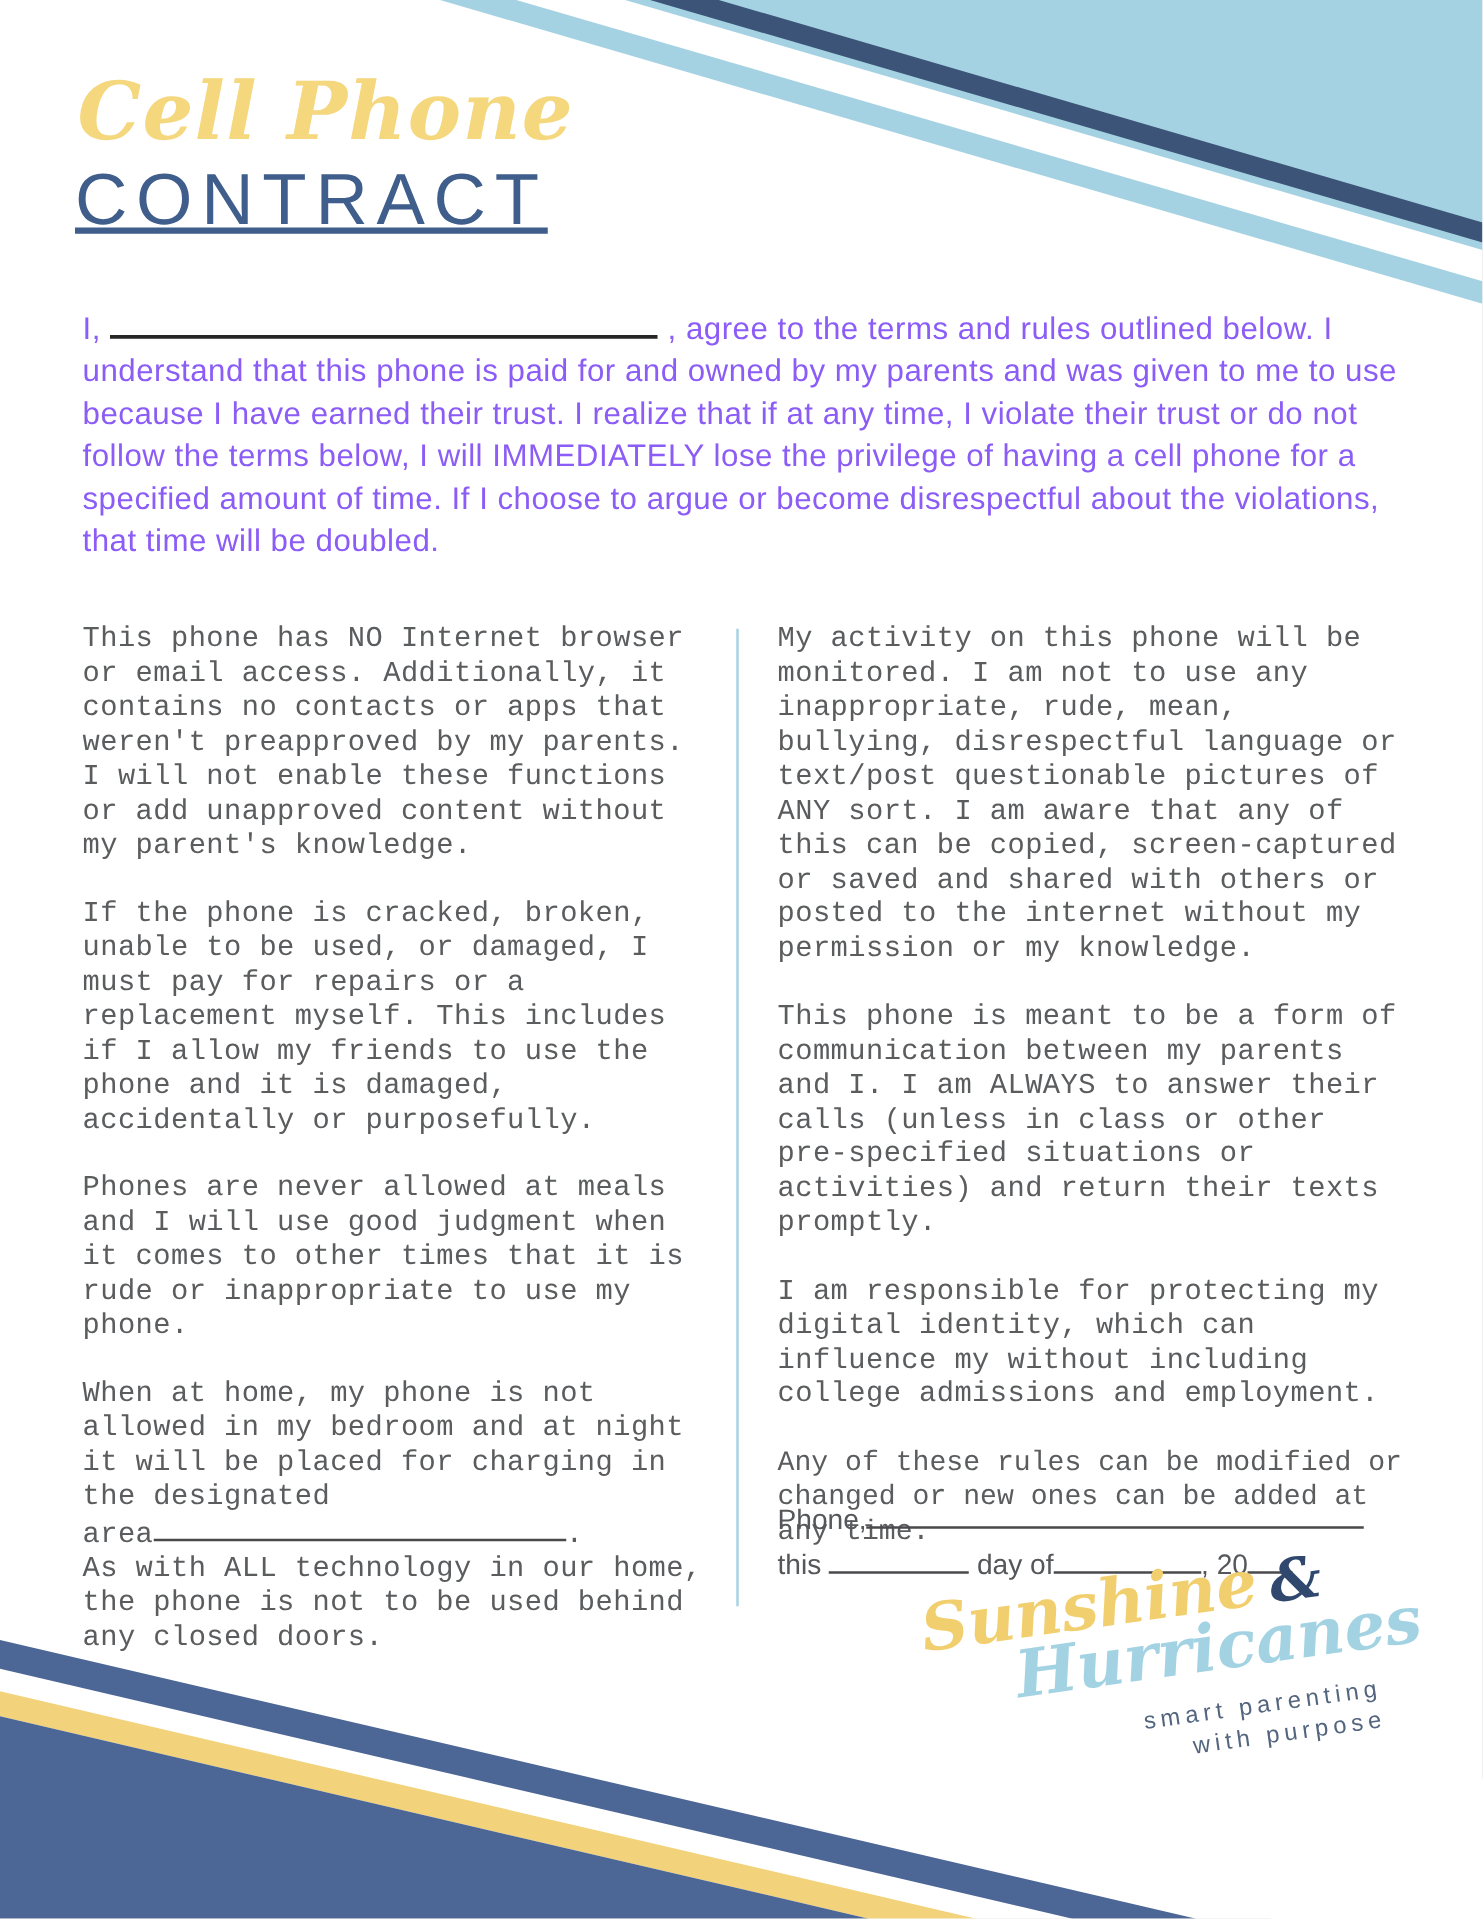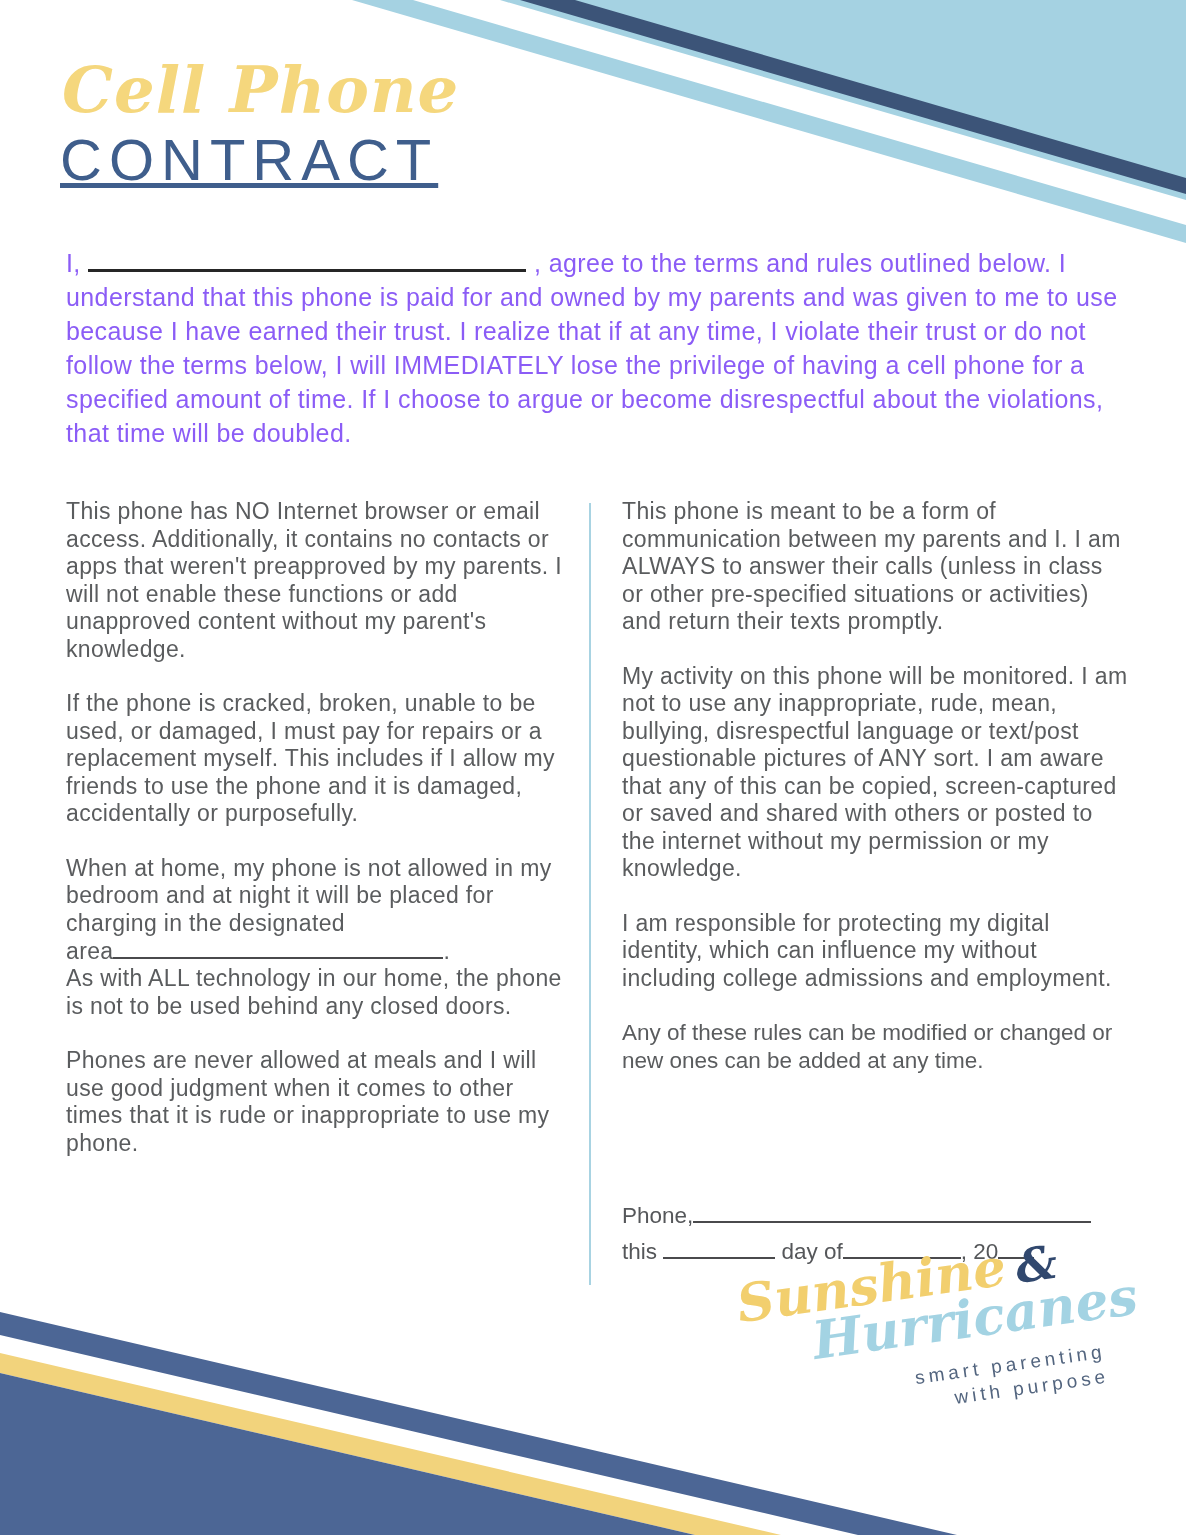--- a/index.html
+++ b/index.html
@@ -40,21 +40,21 @@
     display:inline-block;
     border-bottom:2px solid #4a4a4c;
     height:0.85em;
     vertical-align:baseline;
   }
   .blank.thick { border-bottom:3px solid #262626; margin-right:8px; }
 
   .col {
     position:absolute; top:498px;
     font-size:23px; line-height:27.5px;
-    letter-spacing:0.35px; color:#5a5c5e;
+    letter-spacing:0.35px; color:#5a5c5e;font-family:Liberation Mono, monospace;
   }
   .col-left  { left:66px;  width:502px; }
   .col-right { left:622px; width:506px; }
   .col p { margin:0 0 27px 0; }
 
   .alt-font { letter-spacing:0; font-size:22.5px; }
   .col p.alt-font { }
 
   .divider {
     position:absolute; left:589px; top:503px;
@@ -112,31 +112,31 @@
   <div class="intro">
     <span>I,</span>
     <span class="blank thick" style="width:438px;"></span><span>, agree to the terms and rules outlined below. I understand that this phone is paid for and owned by my parents and was given to me to use because I have earned their trust. I realize that if at any time, I violate their trust or do not follow the terms below, I will IMMEDIATELY lose the privilege of having a cell phone for a specified amount of time.  If I choose to argue or become disrespectful about the violations, that time will be doubled.</span>
   </div>
 
   <div class="divider"></div>
 
   <div class="col col-left">
     <p>This phone has NO Internet browser or email access. Additionally, it contains no contacts or apps that weren't preapproved by my parents. I will not enable these functions or add unapproved content without my parent's knowledge.</p>
     <p>If the phone is cracked, broken, unable to be used, or damaged, I must pay for repairs or a replacement myself. This includes if I allow my friends to use the phone and it is damaged, accidentally or purposefully.</p>
+    <p>Phones are never allowed at meals and I will use good judgment when it comes to other times that it is rude or inappropriate to use my phone.</p>
     <p>
       <span>When at home, my phone is not allowed in my bedroom and at night it will be placed for charging in the designated</span><br>
       <span>area</span><span class="blank" style="width:330px;"></span><span>.</span><br>
       <span>As with ALL technology in our home, the phone is not to be used behind any closed doors.</span>
     </p>
-    <p>Phones are never allowed at meals and I will use good judgment when it comes to other times that it is rude or inappropriate to use my phone.</p>
   </div>
 
   <div class="col col-right">
+    <p>My activity on this phone will be monitored. I am not to use any inappropriate, rude, mean, bullying, disrespectful language or text/post questionable pictures of ANY sort. I am aware that any of this can be copied, screen-captured or saved and shared with others or posted to the internet without my permission or my knowledge.</p>
     <p>This phone is meant to be a form of communication between my parents and I. I am ALWAYS to answer their calls (unless in class or other pre-specified situations or activities) and return their texts promptly.</p>
-    <p>My activity on this phone will be monitored. I am not to use any inappropriate, rude, mean, bullying, disrespectful language or text/post questionable pictures of ANY sort. I am aware that any of this can be copied, screen-captured or saved and shared with others or posted to the internet without my permission or my knowledge.</p>
     <p>I am responsible for protecting my digital identity, which can influence my without including college admissions and employment.</p>
     <p class="alt-font">Any of these rules can be modified or changed or new ones can be added at any time.</p>
   </div>
 
   <div class="signed-block">
     <div>
       <span>Phone,</span><span class="blank" style="width:398px;"></span>
     </div>
     <div>
       <span>this</span>

